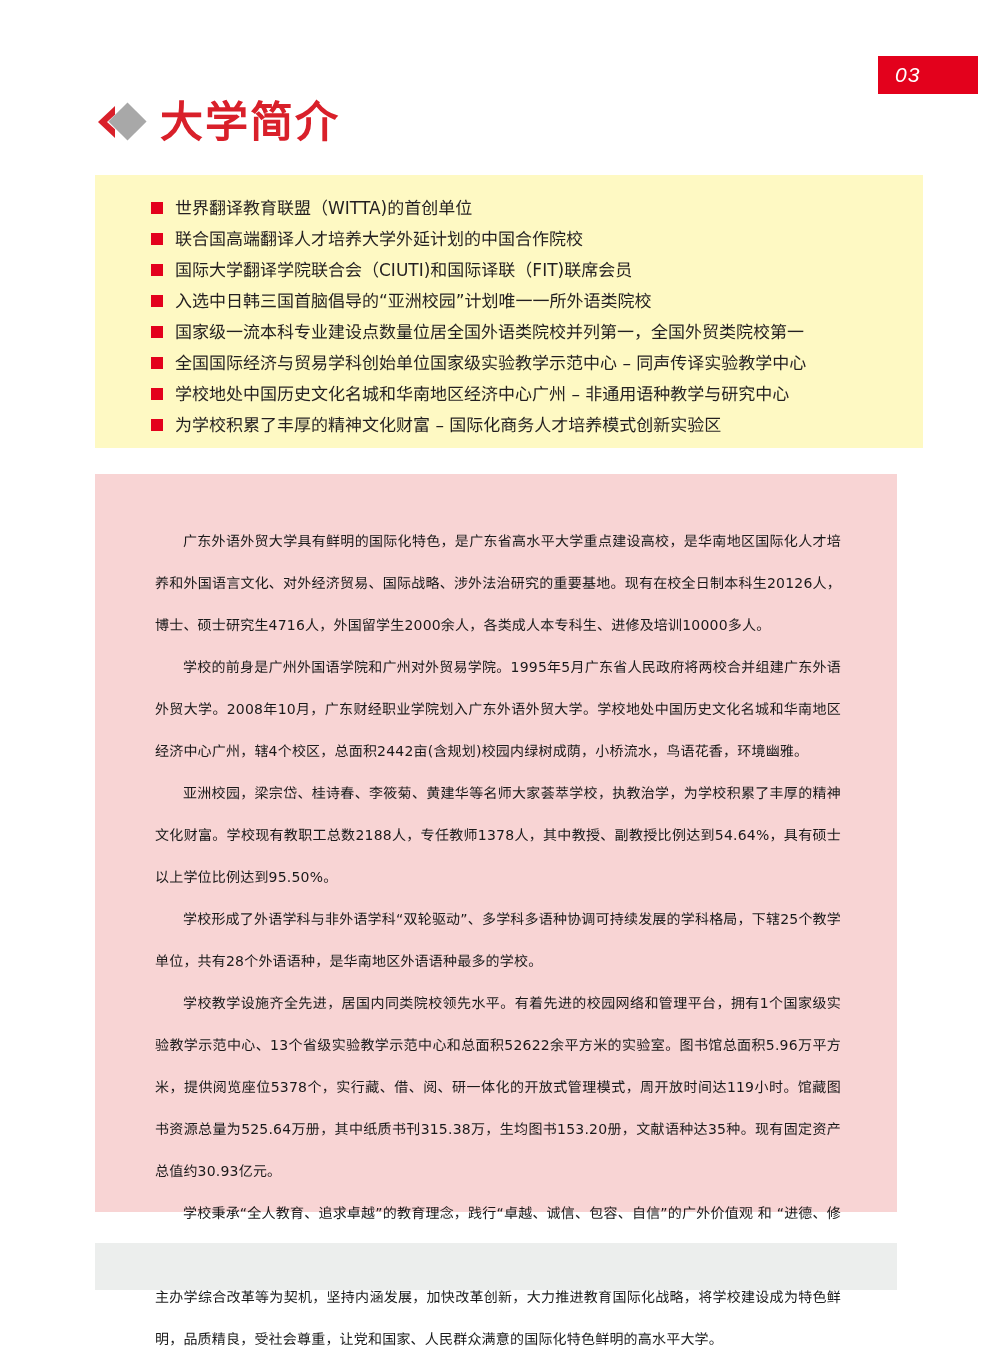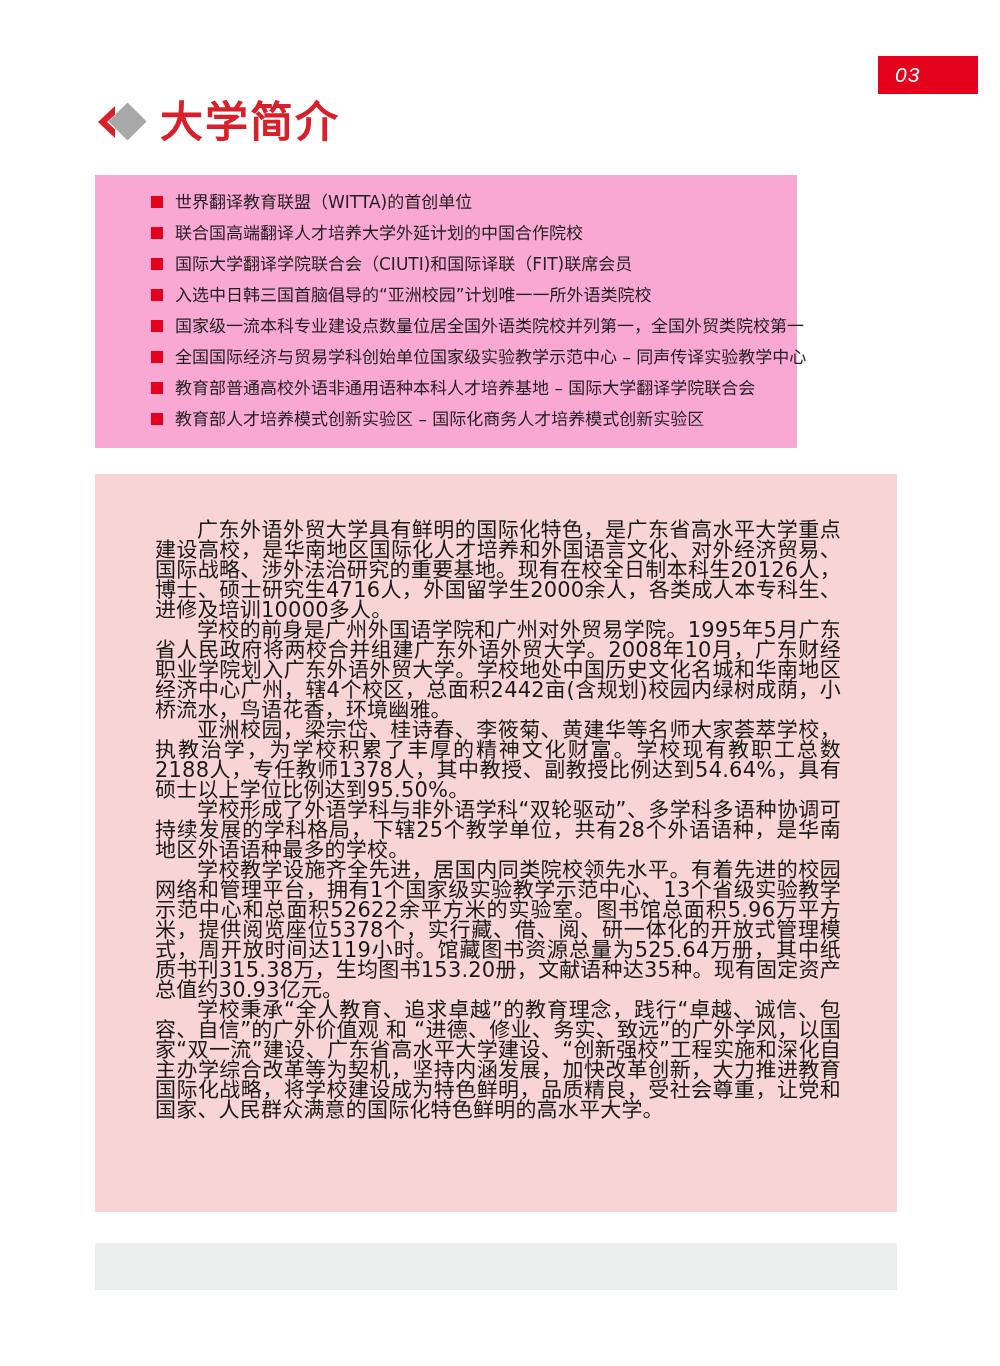--- a/index.html
+++ b/index.html
@@ -88,25 +88,25 @@
     line-height: 1;
     white-space: nowrap;
     font-family: "DejaVu Sans", "Liberation Sans", sans-serif;
   }
 
   
   .highlights {
     position: absolute;
     left: 95px;
     top: 175px;
-    width: 702px;
+    width: 828px;
     height: 273px;
-    background: #f9a8d4;
+    background: #fef9c3;
     box-sizing: border-box;
-    padding: 14px 0 0 0;
+    padding: 20px 0 0 0;
   }
   .highlight-item {
     display: flex;
     align-items: flex-start;
     height: 31px;
     padding-left: 56px;
   }
   .bullet-square {
     width: 12px;
     height: 12px;
@@ -129,22 +129,22 @@
     left: 95px;
     top: 474px;
     width: 802px;
     height: 738px;
     background: #f8d4d4;
     box-sizing: border-box;
     padding: 46px 56px 0 60px;
   }
   .intro p {
     margin: 0;
-    font-size: 21px;
-    line-height: 20px;
+    font-size: 14px;
+    line-height: 42px;
     color: #1a1a1a;
     text-align: justify;
     text-indent: 2em;
     letter-spacing: 0.2px;
     font-family: "DejaVu Sans", "Liberation Sans", sans-serif;
   }
 
   
   .footer-bar {
     position: absolute;
@@ -191,25 +191,25 @@
   <div class="highlight-item">
     <span class="bullet-square"></span>
     <span class="highlight-text">国家级一流本科专业建设点数量位居全国外语类院校并列第一，全国外贸类院校第一</span>
   </div>
   <div class="highlight-item">
     <span class="bullet-square"></span>
     <span class="highlight-text">全国国际经济与贸易学科创始单位国家级实验教学示范中心 – 同声传译实验教学中心</span>
   </div>
   <div class="highlight-item">
     <span class="bullet-square"></span>
-    <span class="highlight-text">教育部普通高校外语非通用语种本科人才培养基地 – 国际大学翻译学院联合会</span>
-  </div>
-  <div class="highlight-item">
-    <span class="bullet-square"></span>
-    <span class="highlight-text">教育部人才培养模式创新实验区 – 国际化商务人才培养模式创新实验区</span>
+    <span class="highlight-text">学校地处中国历史文化名城和华南地区经济中心广州 – 非通用语种教学与研究中心</span>
+  </div>
+  <div class="highlight-item">
+    <span class="bullet-square"></span>
+    <span class="highlight-text">为学校积累了丰厚的精神文化财富 – 国际化商务人才培养模式创新实验区</span>
   </div>
 </div>
 
 <div class="intro">
   <p>广东外语外贸大学具有鲜明的国际化特色，是广东省高水平大学重点建设高校，是华南地区国际化人才培养和外国语言文化、对外经济贸易、国际战略、涉外法治研究的重要基地。现有在校全日制本科生20126人，博士、硕士研究生4716人，外国留学生2000余人，各类成人本专科生、进修及培训10000多人。</p>
   <p>学校的前身是广州外国语学院和广州对外贸易学院。1995年5月广东省人民政府将两校合并组建广东外语外贸大学。2008年10月，广东财经职业学院划入广东外语外贸大学。学校地处中国历史文化名城和华南地区经济中心广州，辖4个校区，总面积2442亩(含规划)校园内绿树成荫，小桥流水，鸟语花香，环境幽雅。</p>
   <p>亚洲校园，梁宗岱、桂诗春、李筱菊、黄建华等名师大家荟萃学校，执教治学，为学校积累了丰厚的精神文化财富。学校现有教职工总数2188人，专任教师1378人，其中教授、副教授比例达到54.64%，具有硕士以上学位比例达到95.50%。</p>
   <p>学校形成了外语学科与非外语学科“双轮驱动”、多学科多语种协调可持续发展的学科格局，下辖25个教学单位，共有28个外语语种，是华南地区外语语种最多的学校。</p>
   <p>学校教学设施齐全先进，居国内同类院校领先水平。有着先进的校园网络和管理平台，拥有1个国家级实验教学示范中心、13个省级实验教学示范中心和总面积52622余平方米的实验室。图书馆总面积5.96万平方米，提供阅览座位5378个，实行藏、借、阅、研一体化的开放式管理模式，周开放时间达119小时。馆藏图书资源总量为525.64万册，其中纸质书刊315.38万，生均图书153.20册，文献语种达35种。现有固定资产总值约30.93亿元。</p>
   <p>学校秉承“全人教育、追求卓越”的教育理念，践行“卓越、诚信、包容、自信”的广外价值观 和 “进德、修业、务实、致远”的广外学风，以国家“双一流”建设、广东省高水平大学建设、“创新强校”工程实施和深化自主办学综合改革等为契机，坚持内涵发展，加快改革创新，大力推进教育国际化战略，将学校建设成为特色鲜明，品质精良，受社会尊重，让党和国家、人民群众满意的国际化特色鲜明的高水平大学。</p>

